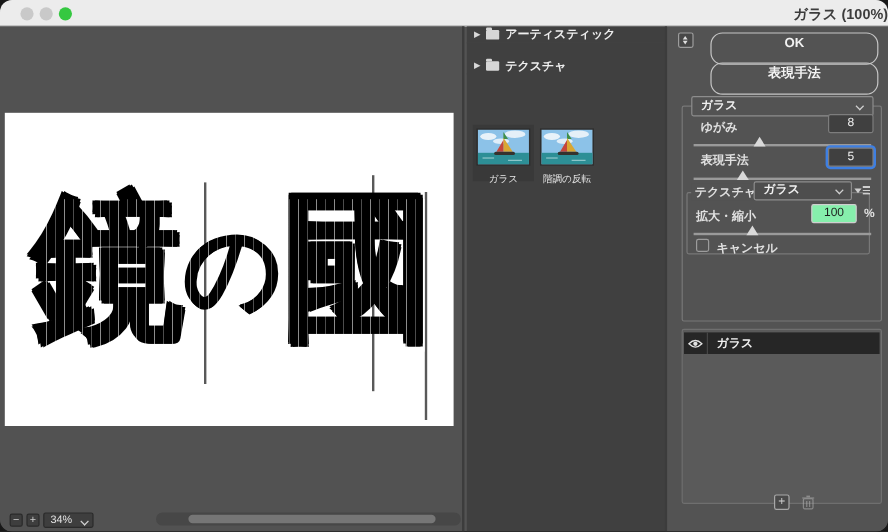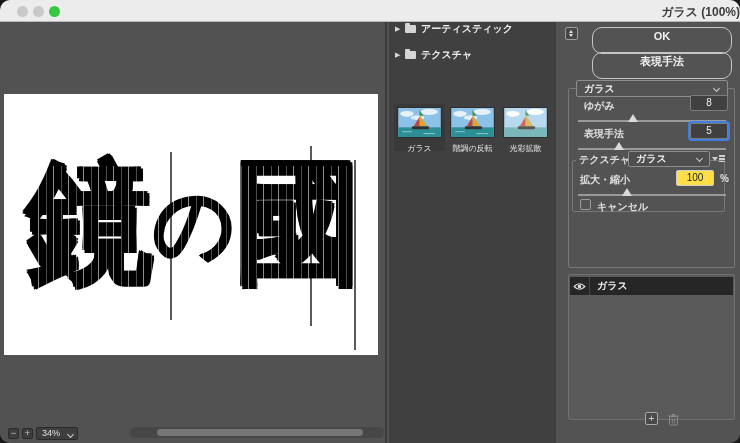--- a/index.html
+++ b/index.html
@@ -87,21 +87,21 @@
   .dropdown { position:absolute; background:#4e4e4e; border:1px solid #8d8d8d; border-radius:2px;
               color:#f0f0f0; font-size:10px; font-weight:bold; padding-left:7px; }
   .chev { position:absolute; width:5px; height:5px; border-right:1.5px solid #d0d0d0;
           border-bottom:1.5px solid #d0d0d0; transform:rotate(45deg); }
   .filter-select { left:20px; top:58px; width:152px; height:17px; line-height:15px; background:#535353; }
   .filter-select .chev { right:8px; top:5px; }
   .lbl { position:absolute; color:#e0e0e0; font-size:10px; font-weight:bold; }
   .valbox { position:absolute; width:38px; height:16px; background:#404040; border:1px solid #7d7d7d;
             border-radius:2px; color:#f0f0f0; font-size:10px; text-align:center; line-height:14px; }
   .valbox.focused { box-shadow:0 0 0 2px #3e7fe2; }
-  .valbox.white { background:#fde047; color:#1e1e1e; border-color:#cfcfcf; }
+  .valbox.white { background:#86efac; color:#1e1e1e; border-color:#cfcfcf; }
   .slider { position:absolute; height:10px; }
   .slider .track { position:absolute; left:0; right:0; top:6px; height:1.5px; background:#9a9a9a; }
   .slider .thumb { position:absolute; top:0; width:0; height:0; margin-left:-5px;
                    border-left:5px solid transparent; border-right:5px solid transparent;
                    border-bottom:8px solid #d9d9d9; }
   .texture-label { background:#535353; padding:0 3px; }
   .menu-ico { position:absolute; left:156px; top:132px; width:13px; height:10px; }
   .menu-ico .mtri { position:absolute; left:0; top:3px; width:0; height:0;
                     border-left:3px solid transparent; border-right:3px solid transparent;
                     border-top:4px solid #cfcfcf; }
@@ -196,33 +196,20 @@
           <rect x="0" y="20" width="44" height="10" fill="#2d8f96"></rect>
           <polygon points="22,2 22,8 26,8" fill="#3f8f4a"></polygon>
           <polygon points="22,7 22,19 30,19" fill="#d9a733"></polygon>
           <polygon points="22,9 22,19 16,19" fill="#c5463c"></polygon>
           <rect x="14" y="19" width="18" height="3" rx="1.5" fill="#35322e"></rect>
           <rect x="4" y="24" width="10" height="1" fill="#bfe2e4" opacity=".7"></rect>
           <rect x="26" y="26" width="12" height="1" fill="#bfe2e4" opacity=".7"></rect>
         </svg>
         <span class="tlabel">階調の反転</span>
       </div>
-      <div class="tile" style="left:111px">
-        <svg viewBox="0 0 44 30">
-          <rect x="0" y="0" width="44" height="30" fill="#b9d9ee"></rect>
-          <ellipse cx="9" cy="6" rx="7" ry="3" fill="#ffffff" opacity=".95"></ellipse>
-          <ellipse cx="32" cy="4" rx="9" ry="3.2" fill="#ffffff" opacity=".95"></ellipse>
-          <rect x="0" y="20" width="44" height="10" fill="#79b7bb"></rect>
-          <polygon points="22,2 22,8 26,8" fill="#5da368"></polygon>
-          <polygon points="22,7 22,19 30,19" fill="#e0b85e"></polygon>
-          <polygon points="22,9 22,19 16,19" fill="#d06a5f"></polygon>
-          <rect x="14" y="19" width="18" height="3" rx="1.5" fill="#5a5650"></rect>
-        </svg>
-        <span class="tlabel">光彩拡散</span>
-      </div>
     </div>
   </div>
 
   <div class="settings">
     <div class="toggle-btn">
       <span class="tri-up"></span>
       <span class="tri-dn"></span>
     </div>
     <div class="pill ok">OK</div>
     <div class="pill cancel">表現手法</div>

